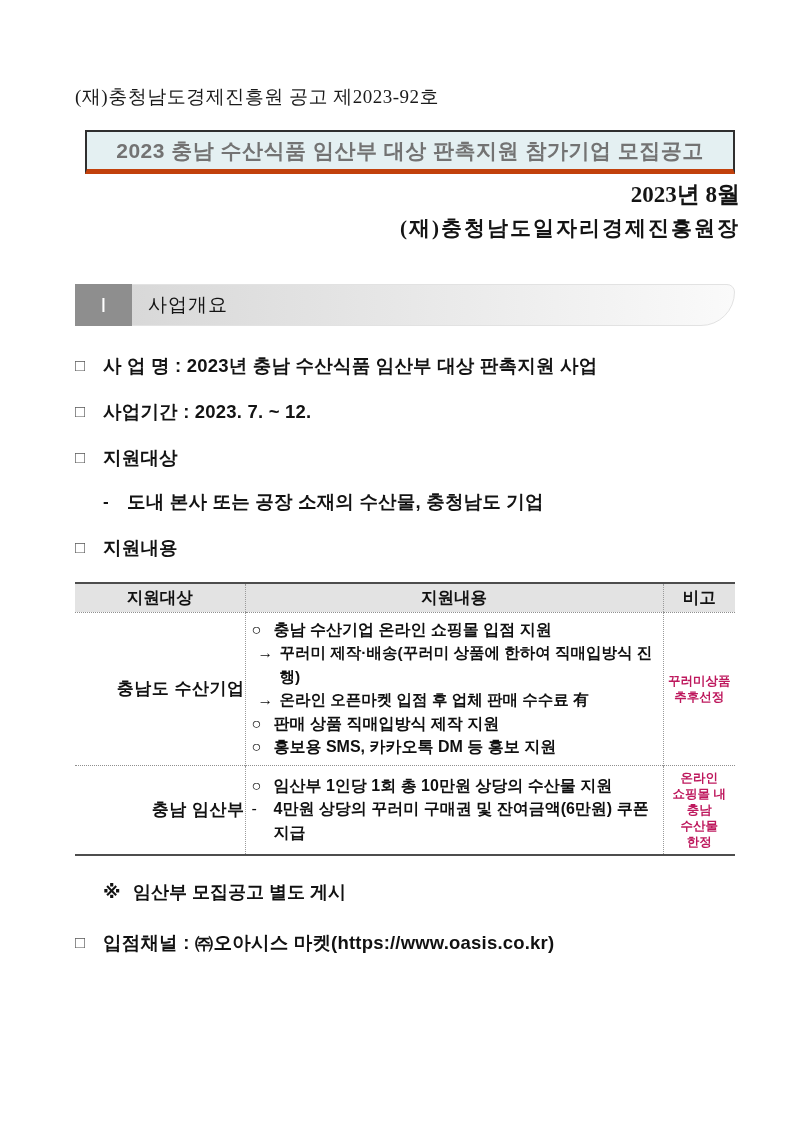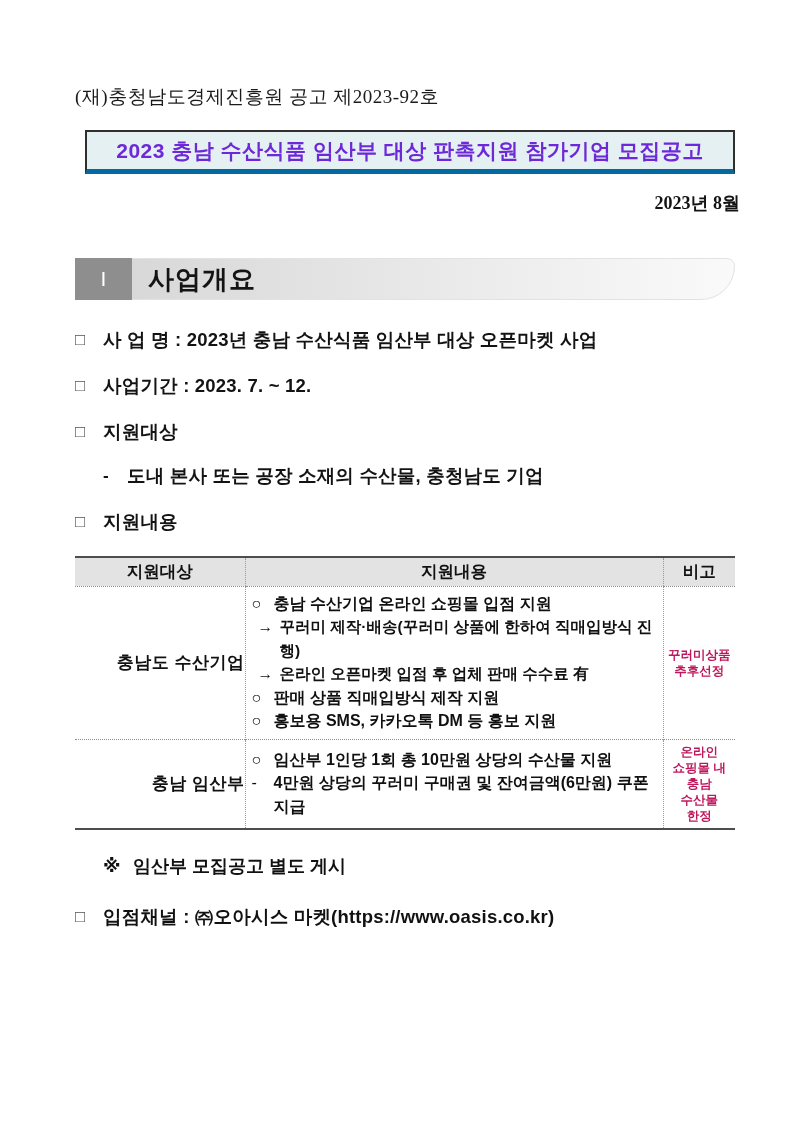--- a/index.html
+++ b/index.html
@@ -25,52 +25,52 @@
   
   .doc-number{
     font-family:var(--serif);font-size:19px;line-height:22px;
     color:#1a1a1a;letter-spacing:0.5px;
   }
   
   .title-box{
     margin-top:22px;margin-left:10px;width:650px;height:44px;
     background:var(--title-box-bg);
     border:2px solid var(--title-box-border);
-    border-bottom:5px solid #0369a1;
+    border-bottom:5px solid #c2410c;
     display:flex;align-items:center;justify-content:center;
-    font-size:21px;font-weight:bold;letter-spacing:0.5px;color:#6d28d9;
+    font-size:21px;font-weight:bold;letter-spacing:0.5px;color:#737373;
   }
   
   .intro{
     margin-top:24px;width:665px;
     font-family:var(--serif);font-weight:700;
     font-size:19.5px;line-height:38px;
     text-align:justify;text-indent:1em;word-break:keep-all;color:#161616;
   }
   .intro .u{ text-decoration:underline;text-underline-offset:4px;font-weight:800; }
   .date-line,.signer-line{
     width:665px;text-align:right;font-family:var(--serif);color:#141414;
   }
-  .date-line{margin-top:16px;font-size:18px;font-weight:700;line-height:26px;}
+  .date-line{margin-top:8px;font-size:23px;font-weight:700;line-height:26px;}
   .signer-line{margin-top:6px;font-size:21px;font-weight:600;letter-spacing:2px;line-height:28px;}
   
   .section-bar{
     margin-top:42px;width:660px;height:42px;
     background:linear-gradient(to right,var(--section-bar-start),var(--section-bar-end));
     border:1px solid #e2e2e2;border-radius:2px 8px 34px 0;
     display:flex;align-items:center;
   }
   .section-num{
     width:57px;height:42px;margin:-1px 0 0 -1px;
     background:var(--section-square-bg);color:#ffffff;
     display:flex;align-items:center;justify-content:center;
     font-size:21px;font-weight:400;
   }
   .section-title{
-    margin-left:16px;font-size:26px;font-weight:bold;color:#141414;letter-spacing:1px;
+    margin-left:16px;font-size:19px;font-weight:normal;color:#141414;letter-spacing:1px;
   }
   
   .items{margin-top:28px;}
   .item{
     display:flex;align-items:flex-start;
     font-size:18.5px;font-weight:bold;line-height:24px;
     margin-bottom:22px;color:#131313;letter-spacing:0.2px;
   }
   .item .marker{
     flex:0 0 auto;width:28px;color:#555;font-weight:400;font-size:17px;line-height:24px;
@@ -124,30 +124,31 @@
 <div class="page">
 
   <div class="doc-number">(재)충청남도경제진흥원 공고 제2023-92호</div>
 
   <div class="title-box">
     <span>2023 충남 수산식품 임산부 대상 판촉지원 참가기업 모집공고</span>
   </div>
 
 
   <div class="date-line">2023년 8월</div>
+  <div class="signer-line">(재)충청남도일자리경제진흥원장</div>
 
   <div class="section-bar">
     <span class="section-num">I</span>
     <span class="section-title">사업개요</span>
   </div>
 
   <div class="items">
     <div class="item">
       <span class="marker">□</span>
-      <span class="item-text">사 업 명 : 2023년 충남 수산식품 임산부 대상 오픈마켓 사업</span>
+      <span class="item-text">사 업 명 : 2023년 충남 수산식품 임산부 대상 판촉지원 사업</span>
     </div>
     <div class="item">
       <span class="marker">□</span>
       <span class="item-text">사업기간 : 2023. 7. ~ 12.</span>
     </div>
     <div class="item">
       <span class="marker">□</span>
       <span class="item-text">지원대상</span>
     </div>
     <div class="item sub">

